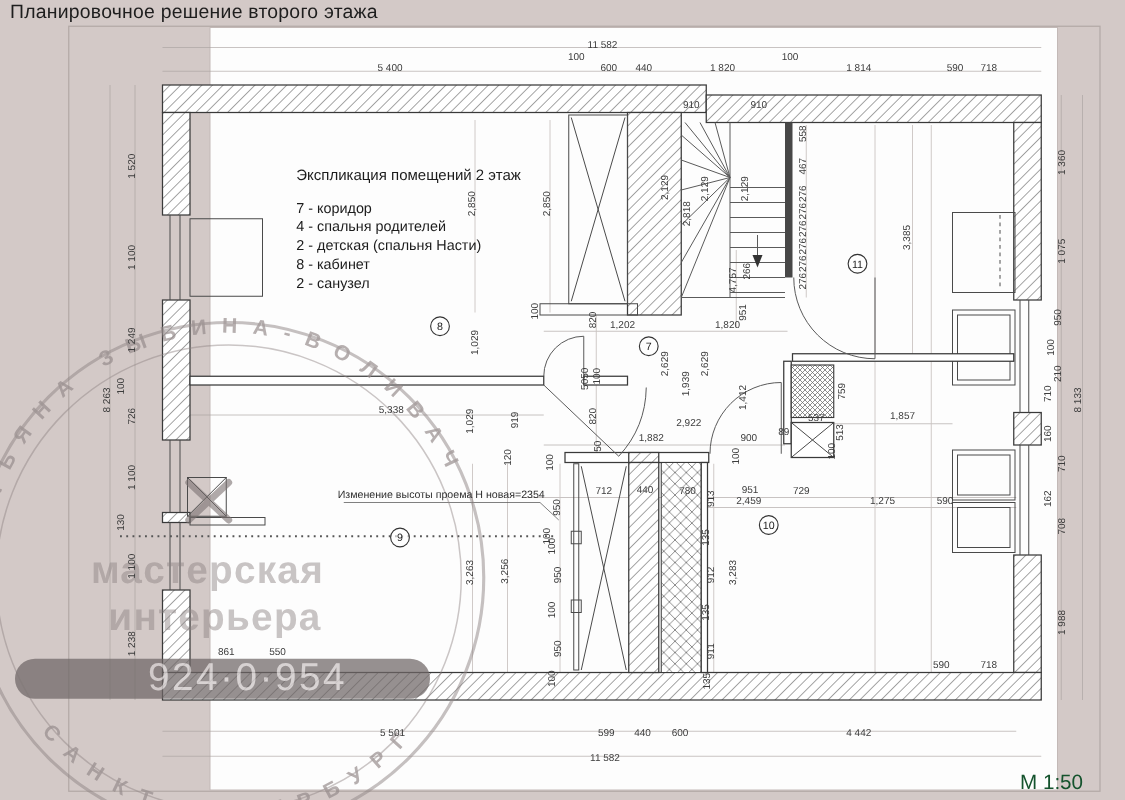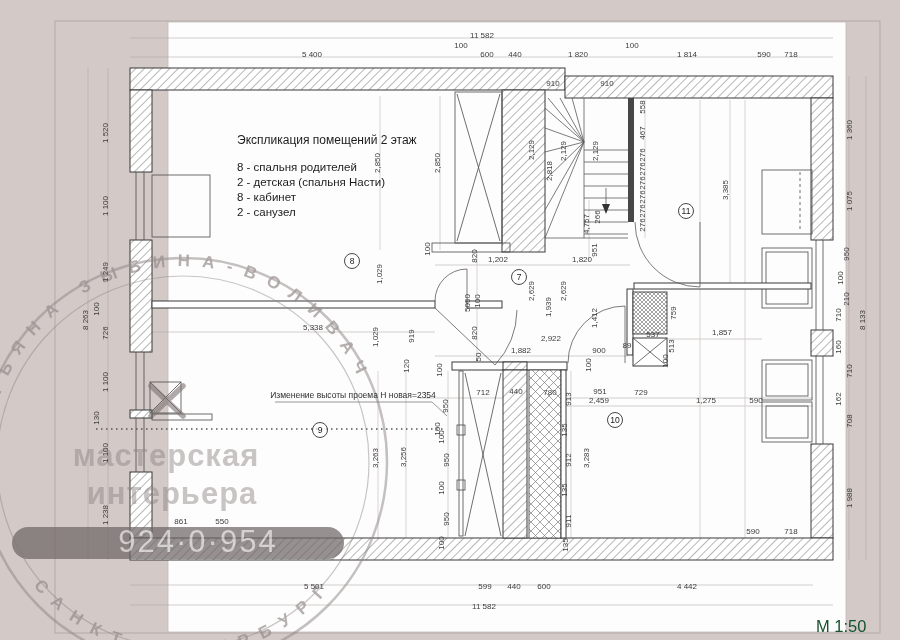--- a/index.html
+++ b/index.html
@@ -342,24 +342,26 @@
         </g>
         <g>
           <circle cx="686" cy="211" r="7.5" fill="rgba(255,255,255,0.6)" stroke="#333" stroke-width="0.9"></circle>
           <text x="686" y="214" class="room-num" text-anchor="middle">11</text>
         </g>
       </g>
 
   <text class="note-text" x="353" y="398" text-anchor="middle">Изменение высоты проема Н новая=2354</text>
 </svg>
 
+<div class="page-title">Планировочное решение второго этажа</div>
 
 <div class="legend">
   <div class="legend-title">Экспликация помещений 2 этаж</div>
-  <div class="legend-item">8 - спальня родителей</div>
+  <div class="legend-item">7 - коридор</div>
+  <div class="legend-item">4 - спальня родителей</div>
   <div class="legend-item">2 - детская (спальня Насти)</div>
   <div class="legend-item">8 - кабинет</div>
   <div class="legend-item">2 - санузел</div>
 </div>
 
 <div class="scale">М 1:50</div>
 
 </div>
 
 </body></html>

